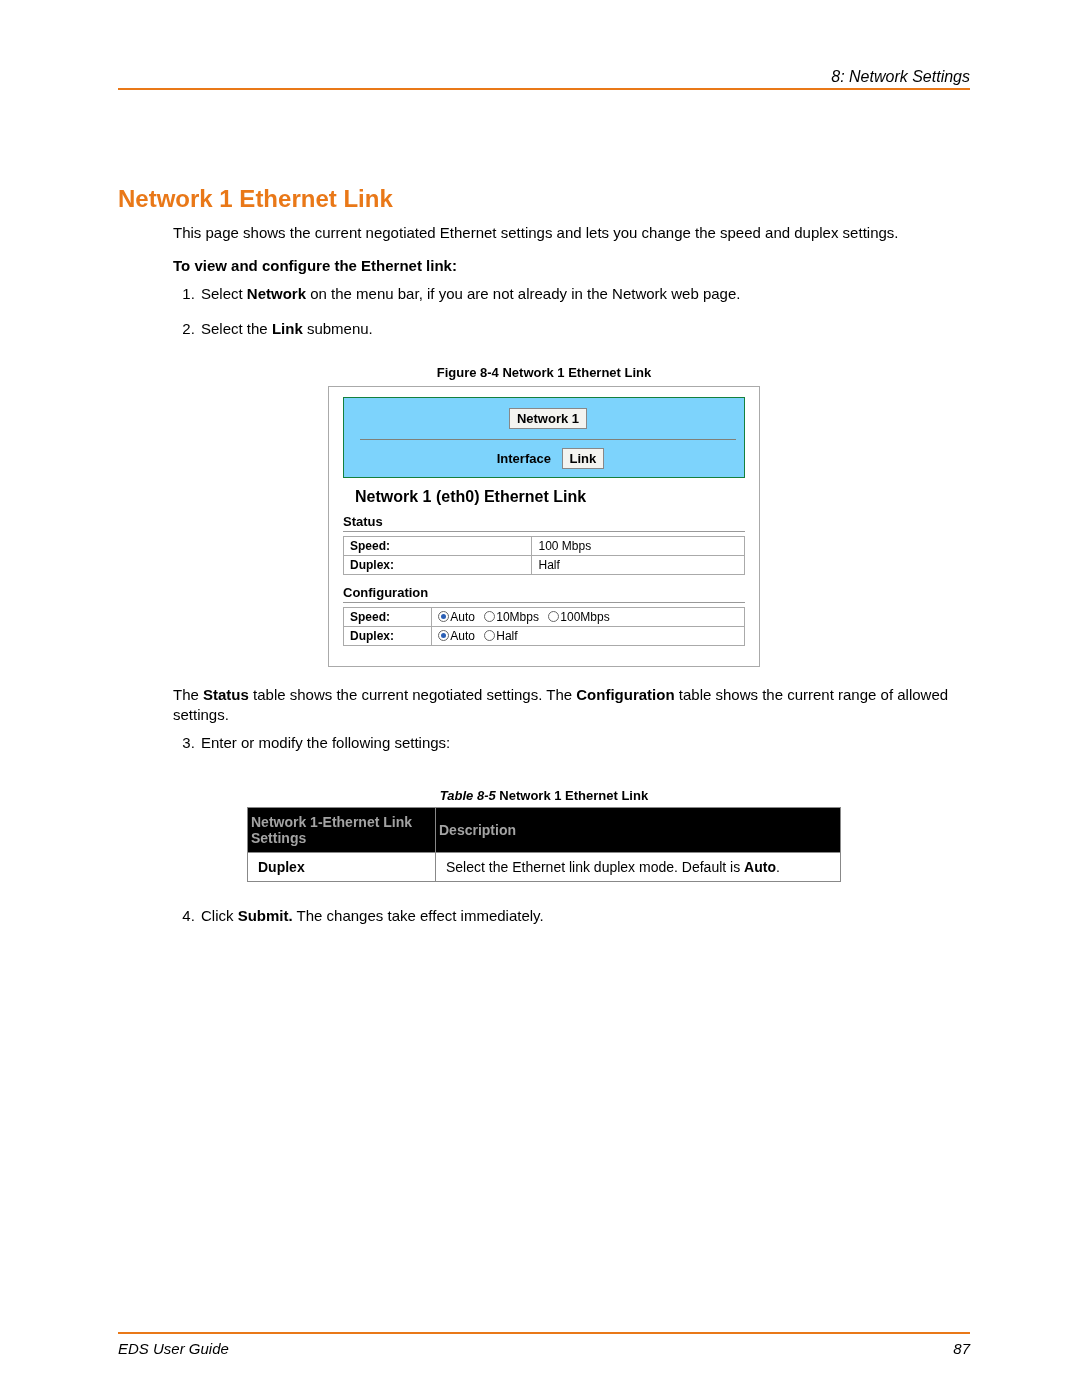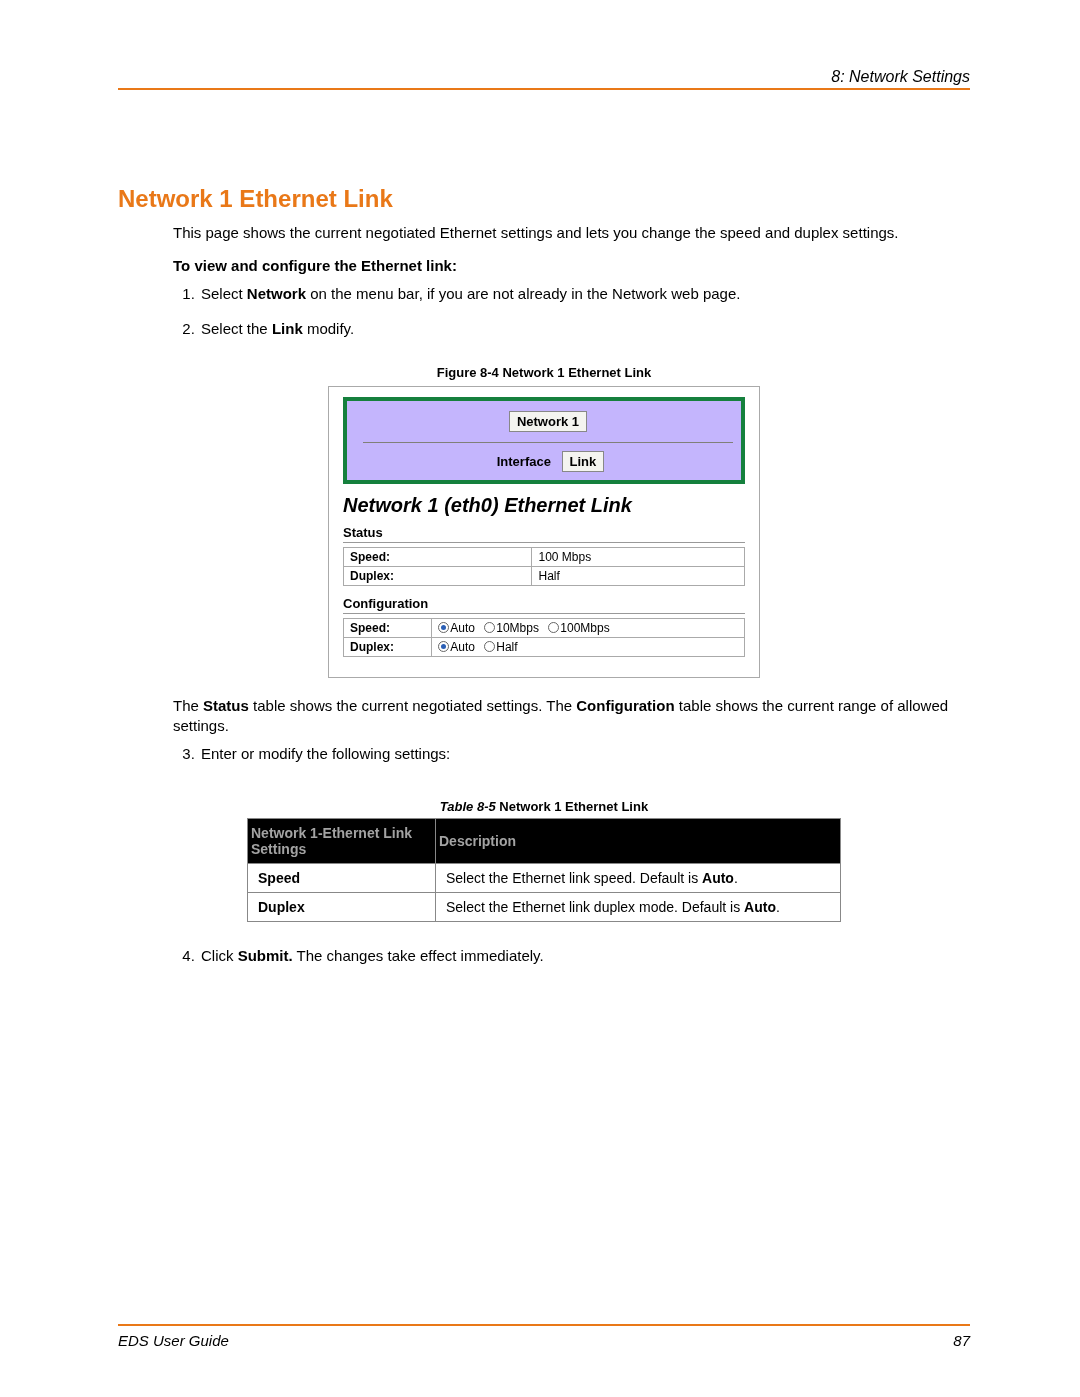--- a/index.html
+++ b/index.html
@@ -60,22 +60,22 @@
   }
   
   .panel {
     width: 432px;
     margin: 0 auto 18px auto;
     border: 1px solid #aaa;
     background: #fff;
     padding: 10px 14px 10px 14px;
   }
   .panel-top {
-    background: #c4b5fd;
-    border: 4px solid #15803d;
+    background: #7dd3fc;
+    border: 1px solid #15803d;
     padding: 10px 0 0 8px;
     margin-bottom: 10px;
   }
   .net-btn-row {
     text-align: center;
     border-bottom: 1px solid #808078;
     padding-bottom: 10px;
     margin: 0 8px;
   }
   .tab-btn {
@@ -94,23 +94,22 @@
     font-weight: 700;
   }
   .subtab-row .tab-btn { margin: 0 1px; }
   .subtab-row .plain {
     display: inline-block;
     padding: 2px 6px;
     font-weight: 700;
   }
   .panel-h {
     font-weight: 700;
-    font-size: 20px;
-    margin: 4px 0 8px 0;
-    font-style: italic;
+    font-size: 16px;
+    margin: 4px 0 8px 12px;
   }
   .sect-label {
     font-weight: 700;
     font-size: 13px;
     border-bottom: 1px solid #999;
     padding-bottom: 2px;
     margin: 6px 0 4px 0;
   }
   table.pgrid {
     width: 100%;
@@ -167,21 +166,21 @@
   table.desc td {
     border: 1px solid #888;
     padding: 6px 10px;
     vertical-align: top;
   }
   table.desc td.k { font-weight: 700; width: 188px; }
 
   .footer {
     position: absolute;
     left: 118px; right: 110px;
-    bottom: 48px;
+    bottom: 40px;
     border-top: 2px solid #e97818;
     padding-top: 6px;
     font-style: italic;
     font-size: 15px;
   }
   .footer .pn { float: right; font-style: italic; }
   .b { font-weight: 700; }
   .i { font-style: italic; text-align: center; }
 </style>
 </head>
@@ -197,21 +196,21 @@
 
   <div class="body-text">This page shows the current negotiated Ethernet settings and lets you change the speed and duplex settings.</div>
 
   <div class="subheading">To view and configure the Ethernet link:</div>
 
   <ol class="steps" start="1">
     <li>
       <span>Select </span><span class="b">Network</span><span> on the menu bar, if you are not already in the Network web page.</span>
     </li>
     <li>
-      <span>Select the  </span><span class="b">Link</span><span> modify.</span>
+      <span>Select the  </span><span class="b">Link</span><span> submenu.</span>
     </li>
   </ol>
 
   <div class="fig-caption">Figure 8-4  Network 1 Ethernet Link</div>
 
   <div class="panel">
     <div class="panel-top">
       <div class="net-btn-row">
         <span class="tab-btn">Network 1</span>
       </div>
@@ -271,26 +270,20 @@
     <span class="b i">Table 8-5</span><span class="b">  Network 1 Ethernet Link</span>
   </div>
 
   <table class="desc">
     <tbody>
         <tr>
       <th>Network 1-Ethernet Link Settings</th>
       <th>Description</th>
     </tr>
     <tr>
-      <td class="k">Speed</td>
-      <td>
-        <span>Select the Ethernet link speed. Default is </span><span class="b">Auto</span><span>.</span>
-      </td>
-    </tr>
-    <tr>
       <td class="k">Duplex</td>
       <td>
         <span>Select the Ethernet link duplex mode. Default is </span><span class="b">Auto</span><span>.</span>
       </td>
     </tr>
   </tbody>
     </table>
 
   <ol class="steps" start="4">
     <li>

